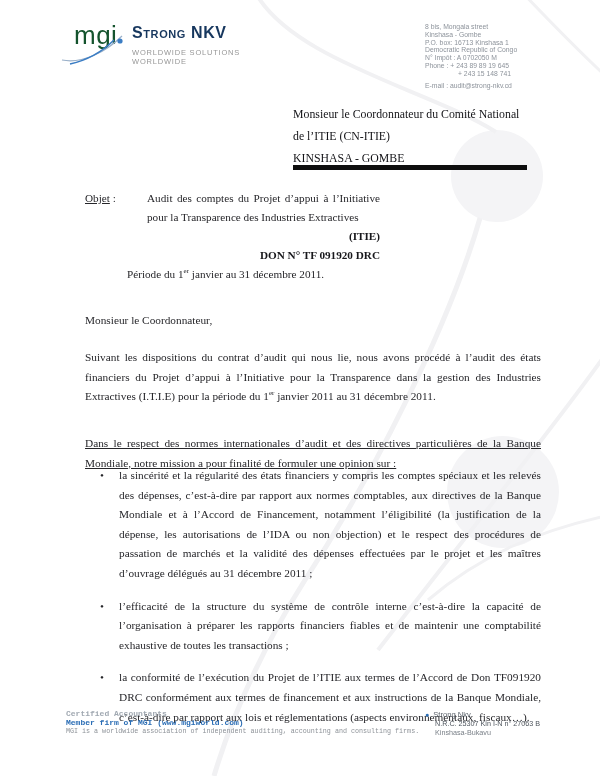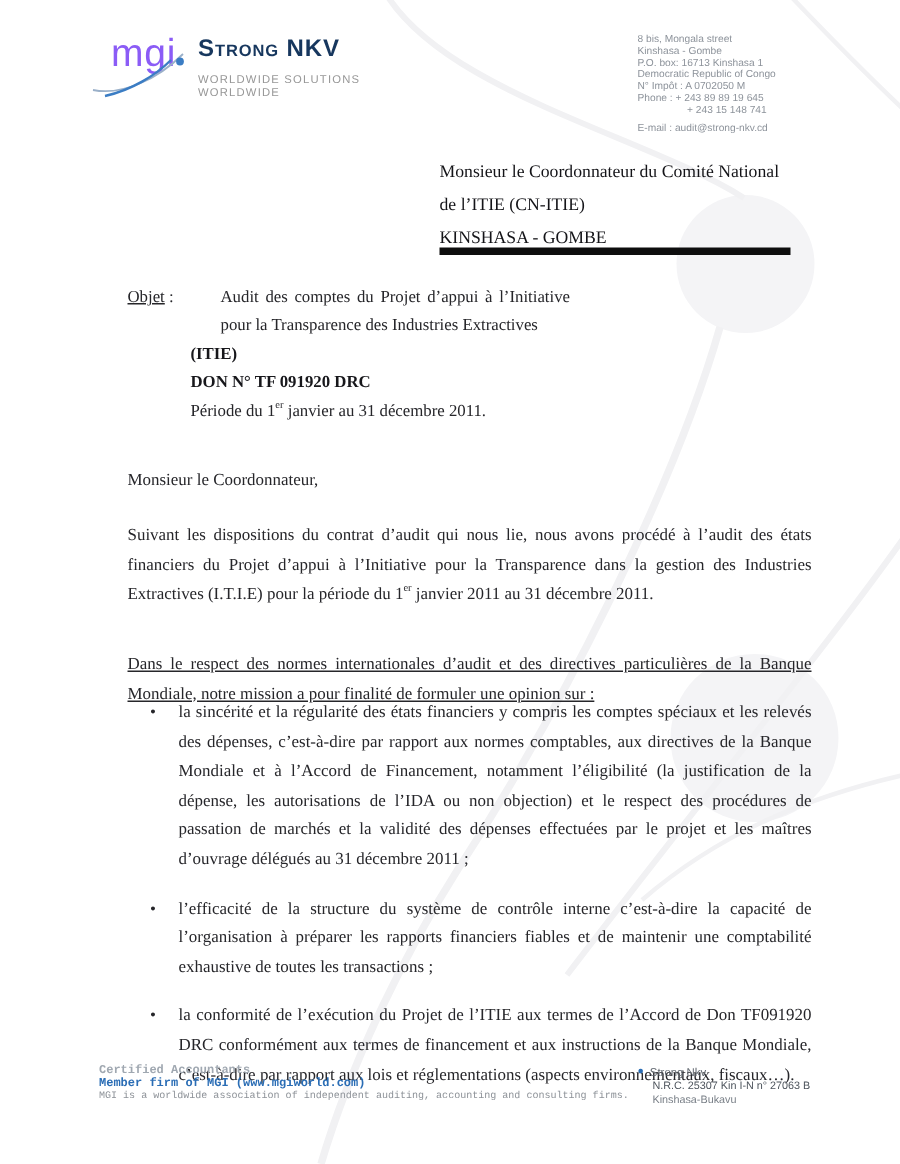--- a/index.html
+++ b/index.html
@@ -10,21 +10,21 @@
     overflow:hidden;
     font-family:"Liberation Serif", serif;
     color:#26262a;
     margin:0 auto;
   }
   .bg-deco{position:absolute;left:0;top:0;width:600px;height:776px;pointer-events:none;}
 
   
   .logo{position:absolute;left:74px;top:22px;display:flex;align-items:flex-start;font-family:"Liberation Sans",sans-serif;}
   .logo-mgi-wrap{position:relative;width:58px;height:52px;}
-  .logo-mgi{font-size:26px;color:#8b5cf6;letter-spacing:0.5px;line-height:26px;}
+  .logo-mgi{font-size:26px;color:#14532d;letter-spacing:0.5px;line-height:26px;}
   .logo-swoosh{position:absolute;left:-14px;top:16px;overflow:visible;}
   .logo-right{padding-top:3px;}
   .logo-brand{font-variant:small-caps;font-weight:bold;font-size:16px;color:#17375e;letter-spacing:0.6px;line-height:16px;}
   .logo-tagline{margin-top:7px;font-size:7.5px;color:#979797;letter-spacing:0.8px;line-height:9px;}
 
   
   .addr{position:absolute;left:425px;top:23px;font-family:"Liberation Sans",sans-serif;
         font-size:6.8px;line-height:7.8px;color:#8d939b;}
   .addr-line{white-space:nowrap;}
   .addr-line.indent{padding-left:33px;}
@@ -34,21 +34,21 @@
   .recipient{position:absolute;left:293px;top:103px;font-weight:normal;font-size:11.8px;
              line-height:22px;color:#141418;}
   .redaction-bar{position:absolute;left:293px;top:165px;width:234px;height:5px;background:#0e0e0e;}
 
   
   .subject{position:absolute;left:85px;top:189px;display:flex;font-size:11.2px;line-height:19px;}
   .subject-label{width:42px;flex:none;}
   .subject-label .u{text-decoration:underline;}
   .subject-content{width:253px;}
   .subject-content .just{text-align:justify;text-align-last:left;margin-left:20px;}
-  .bold{font-weight:bold;color:#17171b;}
+  .bold{font-weight:bold;color:#17171b;text-align:right;}
   sup.sm{font-size:7px;vertical-align:super;line-height:0;}
 
   
   .salutation{position:absolute;left:85px;top:314px;font-size:11.3px;}
   .para{position:absolute;left:85px;width:456px;font-size:11.3px;line-height:19.6px;
         text-align:justify;text-align-last:left;}
   .p1{top:348px;}
   .p2{top:434px;text-decoration:underline;}
   .bullets{position:absolute;left:100px;top:466px;width:441px;}
   .bullet-item{display:flex;margin-bottom:13px;}

